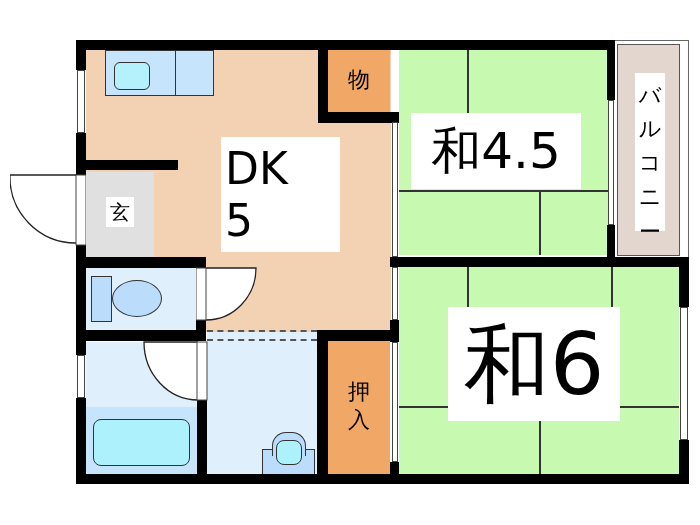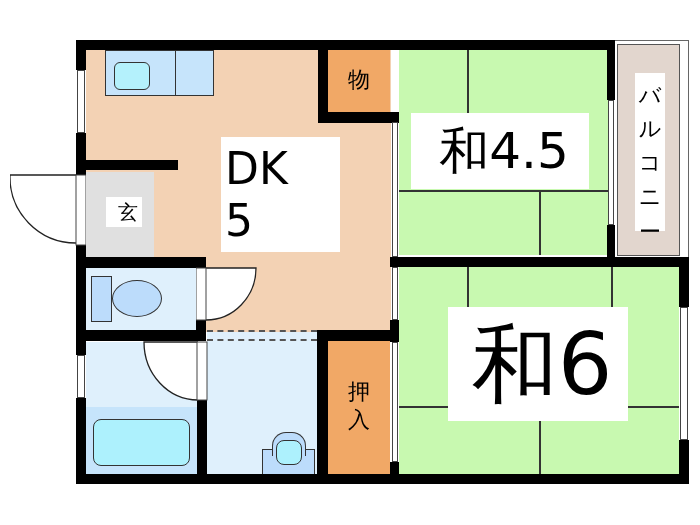--- a/index.html
+++ b/index.html
@@ -8,21 +8,21 @@
   .abs { position:absolute; box-sizing:border-box; }
   .wall { position:absolute; background:#000; }
   .room-dk { background:#f3d2b4; }
   .room-tatami { background:#c8f9b0; }
   .room-wet { background:#dff0fc; }
   .room-closet { background:#f1a866; }
   .room-genkan { background:#e0e0e0; }
   .room-balcony { background:#e2d6ce; border:1px solid #555; }
   .tline { position:absolute; background:#333; }
   .label { position:absolute; background:#fff; color:#000; display:flex;
-           align-items:center; justify-content:center; line-height:1;padding-left:8px; }
+           align-items:center; justify-content:center; line-height:1; }
   .small-label { position:absolute; color:#000; display:flex; align-items:center;
            justify-content:center; line-height:1; }
   .window { position:absolute; background:#fff; border:1px solid #444; box-sizing:border-box; }
   .fixture { position:absolute; box-sizing:border-box; border:1.5px solid #333; }
   .dash { position:absolute; border-top:2px dashed #555; height:0; }
 </style>
 </head>
 <body>
 
 <div class="abs room-dk" style="left:86px;top:48px;width:305px;height:284px;"></div>

